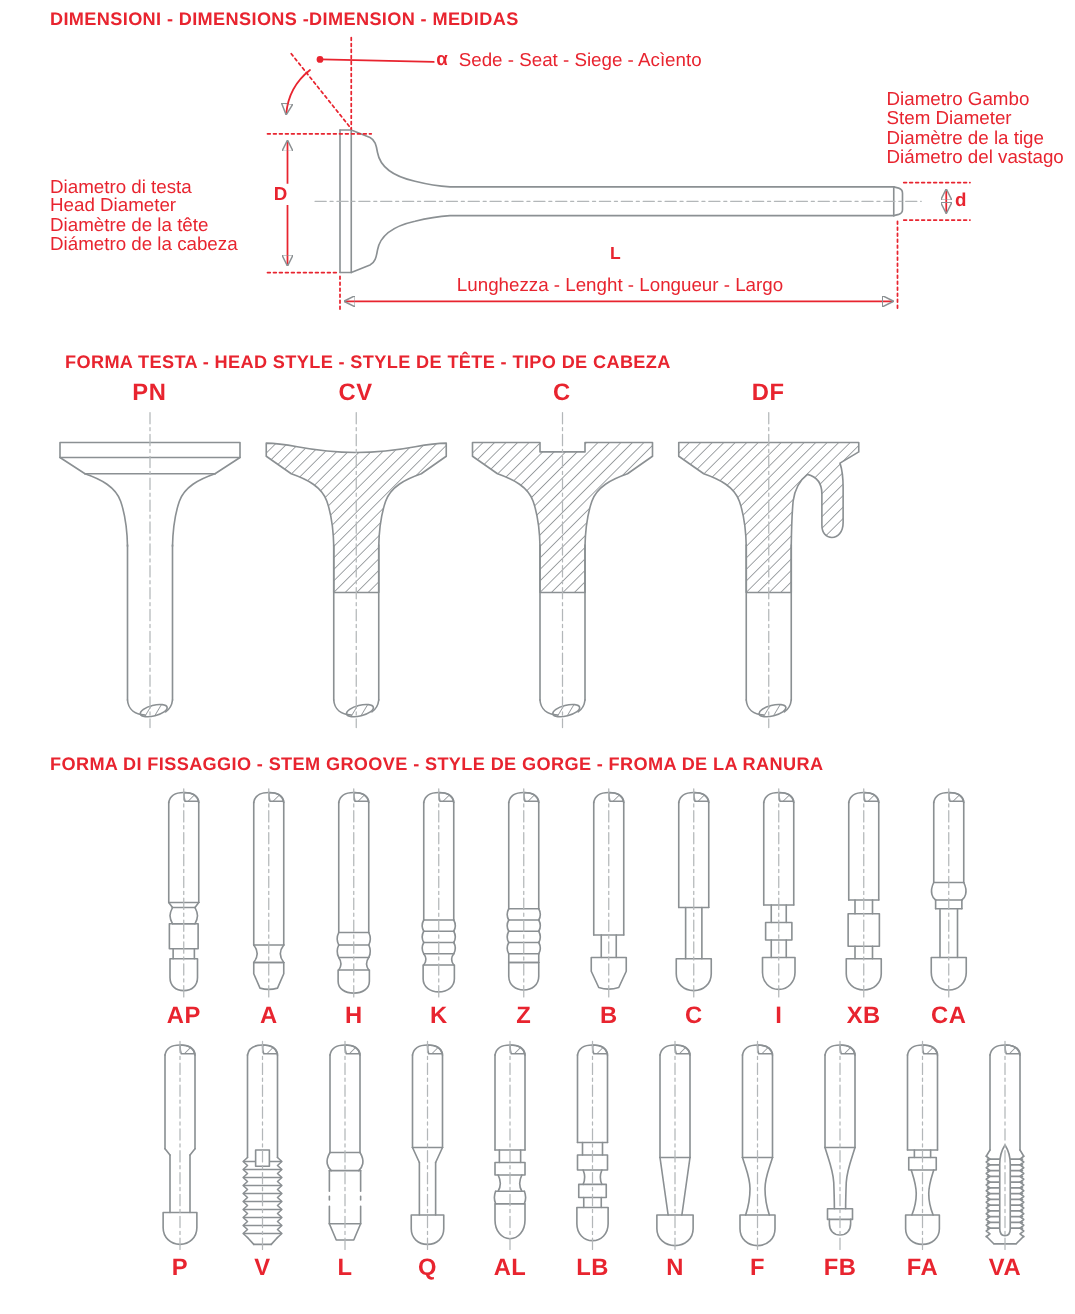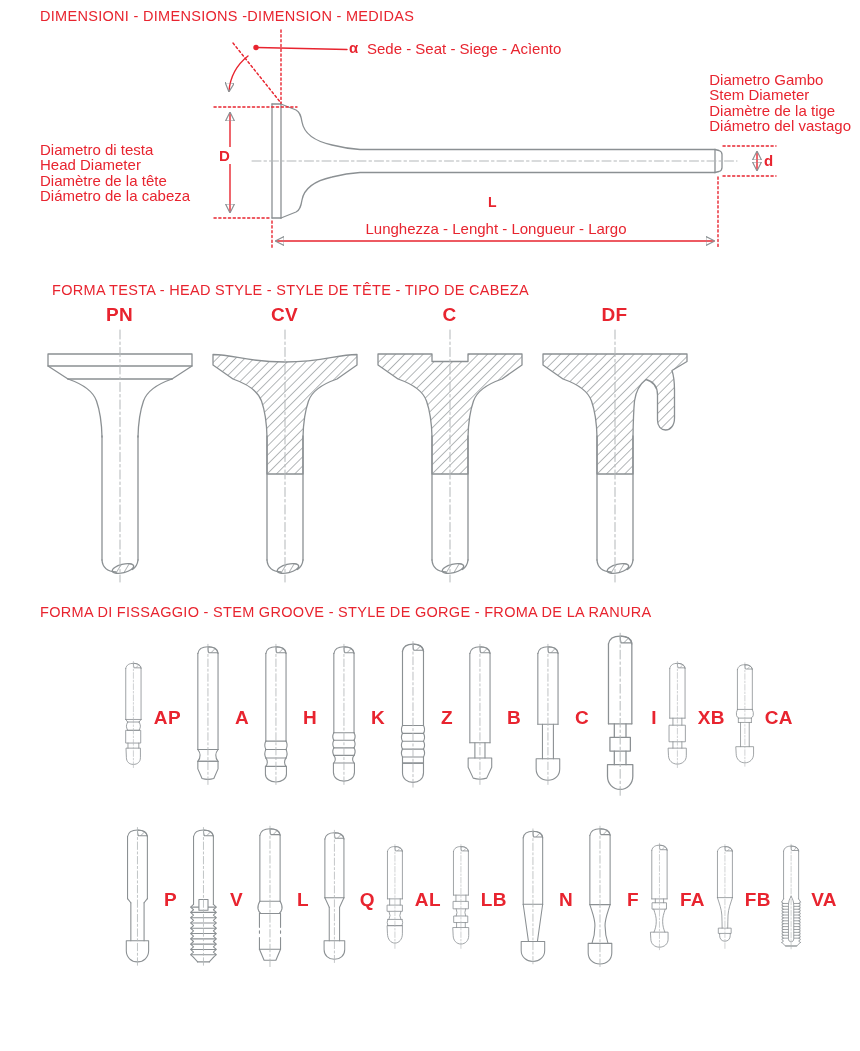--- a/index.html
+++ b/index.html
@@ -3,21 +3,21 @@
 <meta charset="utf-8">
 <style>
   :root{
     --red:#e8242f;
     --g:#8b9093;
     --cl:#b3b7b9;
   }
   html,body{margin:0;padding:0;background:#fff;}
   #page{position:relative;width:860px;height:1051px;background:#fff;overflow:hidden;
         font-family:"Liberation Sans",sans-serif;}
-  .sec-title{color:var(--red);font-weight:normal;font-size:14.5px;letter-spacing:.3px;}
+  .sec-title{color:var(--red);font-weight:bold;font-size:14.5px;letter-spacing:.3px;}
   
   svg path,svg line,svg rect,svg ellipse,svg circle,svg polyline{
     stroke:var(--g);fill:none;stroke-width:1.3;stroke-linecap:round;stroke-linejoin:round;}
   svg .cl{stroke:var(--cl);stroke-width:1;stroke-dasharray:9 3 2.5 3;}
   svg .h{fill:url(#hp);}
   svg .wf{fill:#fff;}
   svg .r{stroke:var(--red);stroke-width:1.4;}
   svg .rd{stroke-dasharray:2.2 2.6;}
   svg .rf{fill:var(--red);stroke:none;}
 
@@ -31,21 +31,21 @@
   #sec2{position:absolute;left:0;top:282px;width:860px;padding-left:12px;}
   #head-row{display:flex;padding-left:25px;margin-top:6px;}
   .head-cell{width:165px;display:flex;flex-direction:column;align-items:center;}
   .fig-label{color:var(--red);font-weight:bold;font-size:19px;letter-spacing:.4px;
              text-align:center;height:20px;}
 
   
   #sec3{position:absolute;left:0;top:604px;width:860px;}
   #stem-row1{display:flex;padding-left:113px;margin-top:10px;}
   #stem-row2{display:flex;padding-left:111px;margin-top:12px;}
-  .stem-cell{display:flex;flex-direction:row;align-items:center;justify-content:center;}
+  .stem-cell{display:flex;flex-direction:column;align-items:center;justify-content:center;}
   #stem-row1 .stem-cell{width:68px;}
   #stem-row2 .stem-cell{width:66px;}
   .stem-cell svg{display:block;}
   .stem-cell .fig-label{height:18px;margin-top:2px;}
 </style>
 </head>
 <body>
 
 <svg width="0" height="0" style="position:absolute" aria-hidden="true">
   <defs>
@@ -464,46 +464,46 @@
             <path d="M20 94 C23 104 26 110 26 119 C26 128 24.5 134 22.5 140 M44 94 C41 104 38 110 38 119 C38 128 39.5 134 41.5 140"></path>
             <path d="M18 140 H46 V151 C46 159 40 164.5 32 164.5 C24 164.5 18 159 18 151 Z"></path>
             <path d="M20 12 C21 6 26 4 32 4 C38 4 43 6 44 12"></path>
             <path class="h" d="M32 4 C38 4 43 6 44 11 L33 11 C32.2 9 32 6.5 32 4 Z"></path>
             <line class="cl" x1="32" y1="1" x2="32" y2="168"></line>
           </svg>
           <div class="fig-label">F</div>
         </div>
         <div class="stem-cell">
           <svg width="64" height="170" viewBox="0 0 64 170">
+            <line x1="20" y1="12" x2="20" y2="86"></line>
+            <line x1="44" y1="12" x2="44" y2="86"></line>
+            <line x1="20" y1="86" x2="44" y2="86"></line>
+            <path d="M20 86 C23 96 26.5 104 27 114 C27.3 122 27.5 128 27.5 135 M44 86 C41 96 37.5 104 37 114 C36.7 122 36.5 128 36.5 135"></path>
+            <path d="M22 135 H42 V143.5 H22 Z"></path>
+            <path d="M23.5 143.5 V147 C23.5 152.5 27 156 32 156 C37 156 40.5 152.5 40.5 147 V143.5"></path>
+            <path d="M20 12 C21 6 26 4 32 4 C38 4 43 6 44 12"></path>
+            <path class="h" d="M32 4 C38 4 43 6 44 11 L33 11 C32.2 9 32 6.5 32 4 Z"></path>
+            <line class="cl" x1="32" y1="1" x2="32" y2="168"></line>
+          </svg>
+          <div class="fig-label">FB</div>
+        </div>
+        <div class="stem-cell">
+          <svg width="64" height="170" viewBox="0 0 64 170">
             <line x1="20" y1="12" x2="20" y2="88"></line>
             <line x1="44" y1="12" x2="44" y2="88"></line>
             <line x1="20" y1="88" x2="44" y2="88"></line>
             <path d="M25.5 88 V94 M38.5 88 V94"></path>
             <path d="M21 94 H43 V104 H21 Z"></path>
             <path d="M23 104 C25.5 112 27 116 27 123 C27 130 25.5 135 23.5 140 M41 104 C38.5 112 37 116 37 123 C37 130 38.5 135 40.5 140"></path>
             <path d="M18.5 140 H45.5 V151 C45.5 158.5 39.5 163.5 32 163.5 C24.5 163.5 18.5 158.5 18.5 151 Z"></path>
             <path d="M20 12 C21 6 26 4 32 4 C38 4 43 6 44 12"></path>
             <path class="h" d="M32 4 C38 4 43 6 44 11 L33 11 C32.2 9 32 6.5 32 4 Z"></path>
             <line class="cl" x1="32" y1="1" x2="32" y2="168"></line>
           </svg>
           <div class="fig-label">FA</div>
-        </div>
-        <div class="stem-cell">
-          <svg width="64" height="170" viewBox="0 0 64 170">
-            <line x1="20" y1="12" x2="20" y2="86"></line>
-            <line x1="44" y1="12" x2="44" y2="86"></line>
-            <line x1="20" y1="86" x2="44" y2="86"></line>
-            <path d="M20 86 C23 96 26.5 104 27 114 C27.3 122 27.5 128 27.5 135 M44 86 C41 96 37.5 104 37 114 C36.7 122 36.5 128 36.5 135"></path>
-            <path d="M22 135 H42 V143.5 H22 Z"></path>
-            <path d="M23.5 143.5 V147 C23.5 152.5 27 156 32 156 C37 156 40.5 152.5 40.5 147 V143.5"></path>
-            <path d="M20 12 C21 6 26 4 32 4 C38 4 43 6 44 12"></path>
-            <path class="h" d="M32 4 C38 4 43 6 44 11 L33 11 C32.2 9 32 6.5 32 4 Z"></path>
-            <line class="cl" x1="32" y1="1" x2="32" y2="168"></line>
-          </svg>
-          <div class="fig-label">FB</div>
         </div>
         <div class="stem-cell">
           <svg width="64" height="170" viewBox="0 0 64 170">
             <line x1="20" y1="12" x2="20" y2="88"></line>
             <line x1="44" y1="12" x2="44" y2="88"></line>
             <path d="M20 88 L17 93 M44 88 L47 93"></path>
             <path d="M17 93 L20 95.3 L17 97.6 L20 99.89999999999999 L17 102.19999999999999 L20 104.49999999999999 L17 106.79999999999998 L20 109.09999999999998 L17 111.39999999999998 L20 113.69999999999997 L17 115.99999999999997 L20 118.29999999999997 L17 120.59999999999997 L20 122.89999999999996 L17 125.19999999999996 L20 127.49999999999996 L17 129.79999999999995 L20 132.09999999999997 L17 134.39999999999995 L20 136.69999999999996 L17 138.99999999999994 L20 141.29999999999995 L17 143.59999999999994 L20 145.89999999999995 L17 148.19999999999993 L20 150.49999999999994 L17 152.79999999999993 L20 155.09999999999994 L17 157.39999999999992"></path>
             <path d="M47 93 L44 95.3 L47 97.6 L44 99.89999999999999 L47 102.19999999999999 L44 104.49999999999999 L47 106.79999999999998 L44 109.09999999999998 L47 111.39999999999998 L44 113.69999999999997 L47 115.99999999999997 L44 118.29999999999997 L47 120.59999999999997 L44 122.89999999999996 L47 125.19999999999996 L44 127.49999999999996 L47 129.79999999999995 L44 132.09999999999997 L47 134.39999999999995 L44 136.69999999999996 L47 138.99999999999994 L44 141.29999999999995 L47 143.59999999999994 L44 145.89999999999995 L47 148.19999999999993 L44 150.49999999999994 L47 152.79999999999993 L44 155.09999999999994 L47 157.39999999999992"></path>
             <line x1="18" y1="95.3" x2="46" y2="95.3"></line>
             <line x1="18" y1="99.89999999999999" x2="46" y2="99.89999999999999"></line>

